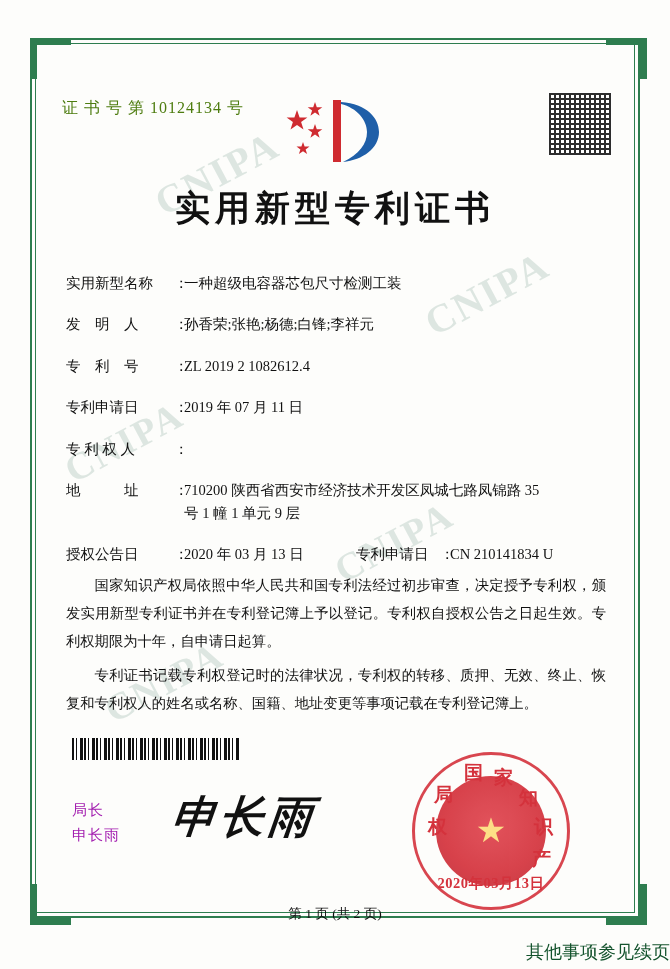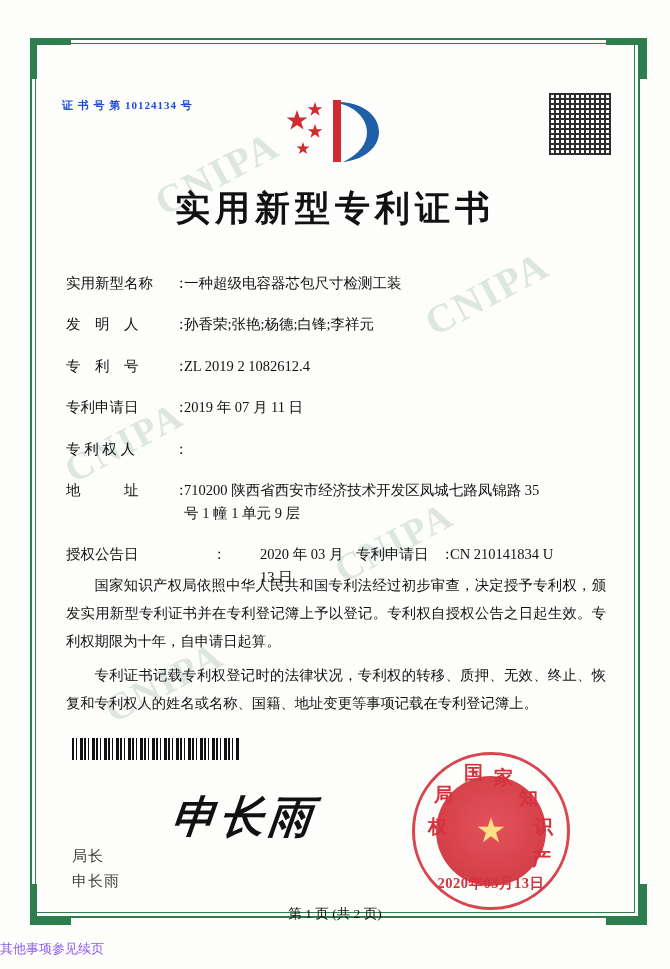--- a/index.html
+++ b/index.html
@@ -64,24 +64,23 @@
   .wm1 { left: 150px; top: 150px; }
   .wm2 { left: 420px; top: 270px; }
   .wm3 { left: 60px;  top: 420px; font-size: 38px; }
   .wm4 { left: 330px; top: 520px; font-size: 38px; }
   .wm5 { left: 100px; top: 660px; font-size: 38px; }
 
   
   .cert-number {
     position: absolute;
     left: 62px; top: 98px;
-    font-size: 11px;
+    font-size: 16px;
     letter-spacing: 1px;
-    color: #1d4ed8;
-    font-weight: bold;
+    color: #4d7c0f;
   }
 
   .qr {
     position: absolute;
     right: 58px; top: 92px;
     width: 62px; height: 62px;
     background-color: #fff;
     background-image:
       linear-gradient(90deg, #111 50%, transparent 50%),
       linear-gradient(#111 50%, transparent 50%);
@@ -144,21 +143,21 @@
   .field-value .line2 {
     display: block;
   }
 
   .dual-row {
     display: flex;
     align-items: flex-start;
     margin-bottom: 16px;
     line-height: 1.55;
   }
-  .dual-left { display: flex; width: 290px; flex: 0 0 290px; gap: 38px; }
+  .dual-left { display: flex; width: 290px; flex: 0 0 290px; }
   .dual-right { display: flex; flex: 1 1 auto; }
   .dual-right .field-label { width: 84px; flex: 0 0 84px; }
 
   
   .paragraphs {
     position: absolute;
     left: 66px;
     top: 572px;
     width: 540px;
     font-size: 14.3px;
@@ -189,23 +188,22 @@
     );
   }
 
   
   .sig-labels {
     position: absolute;
     left: 72px;
     top: 798px;
     font-size: 15px;
     line-height: 1.65;
-    color: #404040;
+    color: #a21caf;
     letter-spacing: 1px;
-    margin-top: 46px;
   }
   .signature {
     position: absolute;
     left: 172px;
     top: 788px;
     font-family: "DejaVu Serif", serif;
     font-size: 44px;
     font-style: italic;
     font-weight: bold;
     color: #111;
@@ -273,23 +271,23 @@
     left: 0; right: 0;
     top: 905px;
     text-align: center;
     font-size: 13.5px;
     color: #111;
   }
   .outside-note {
     position: absolute;
     left: 0; right: 0;
     top: 940px;
-    text-align: left;
-    font-size: 13px;
-    color: #8b5cf6;
+    text-align: right;
+    font-size: 18px;
+    color: #14532d;
   }
 </style>
 </head>
 <body>
 
 <div class="page">
 
   <div class="border-outer"></div>
   <div class="border-inner"></div>
   <div class="corner tl"></div>

